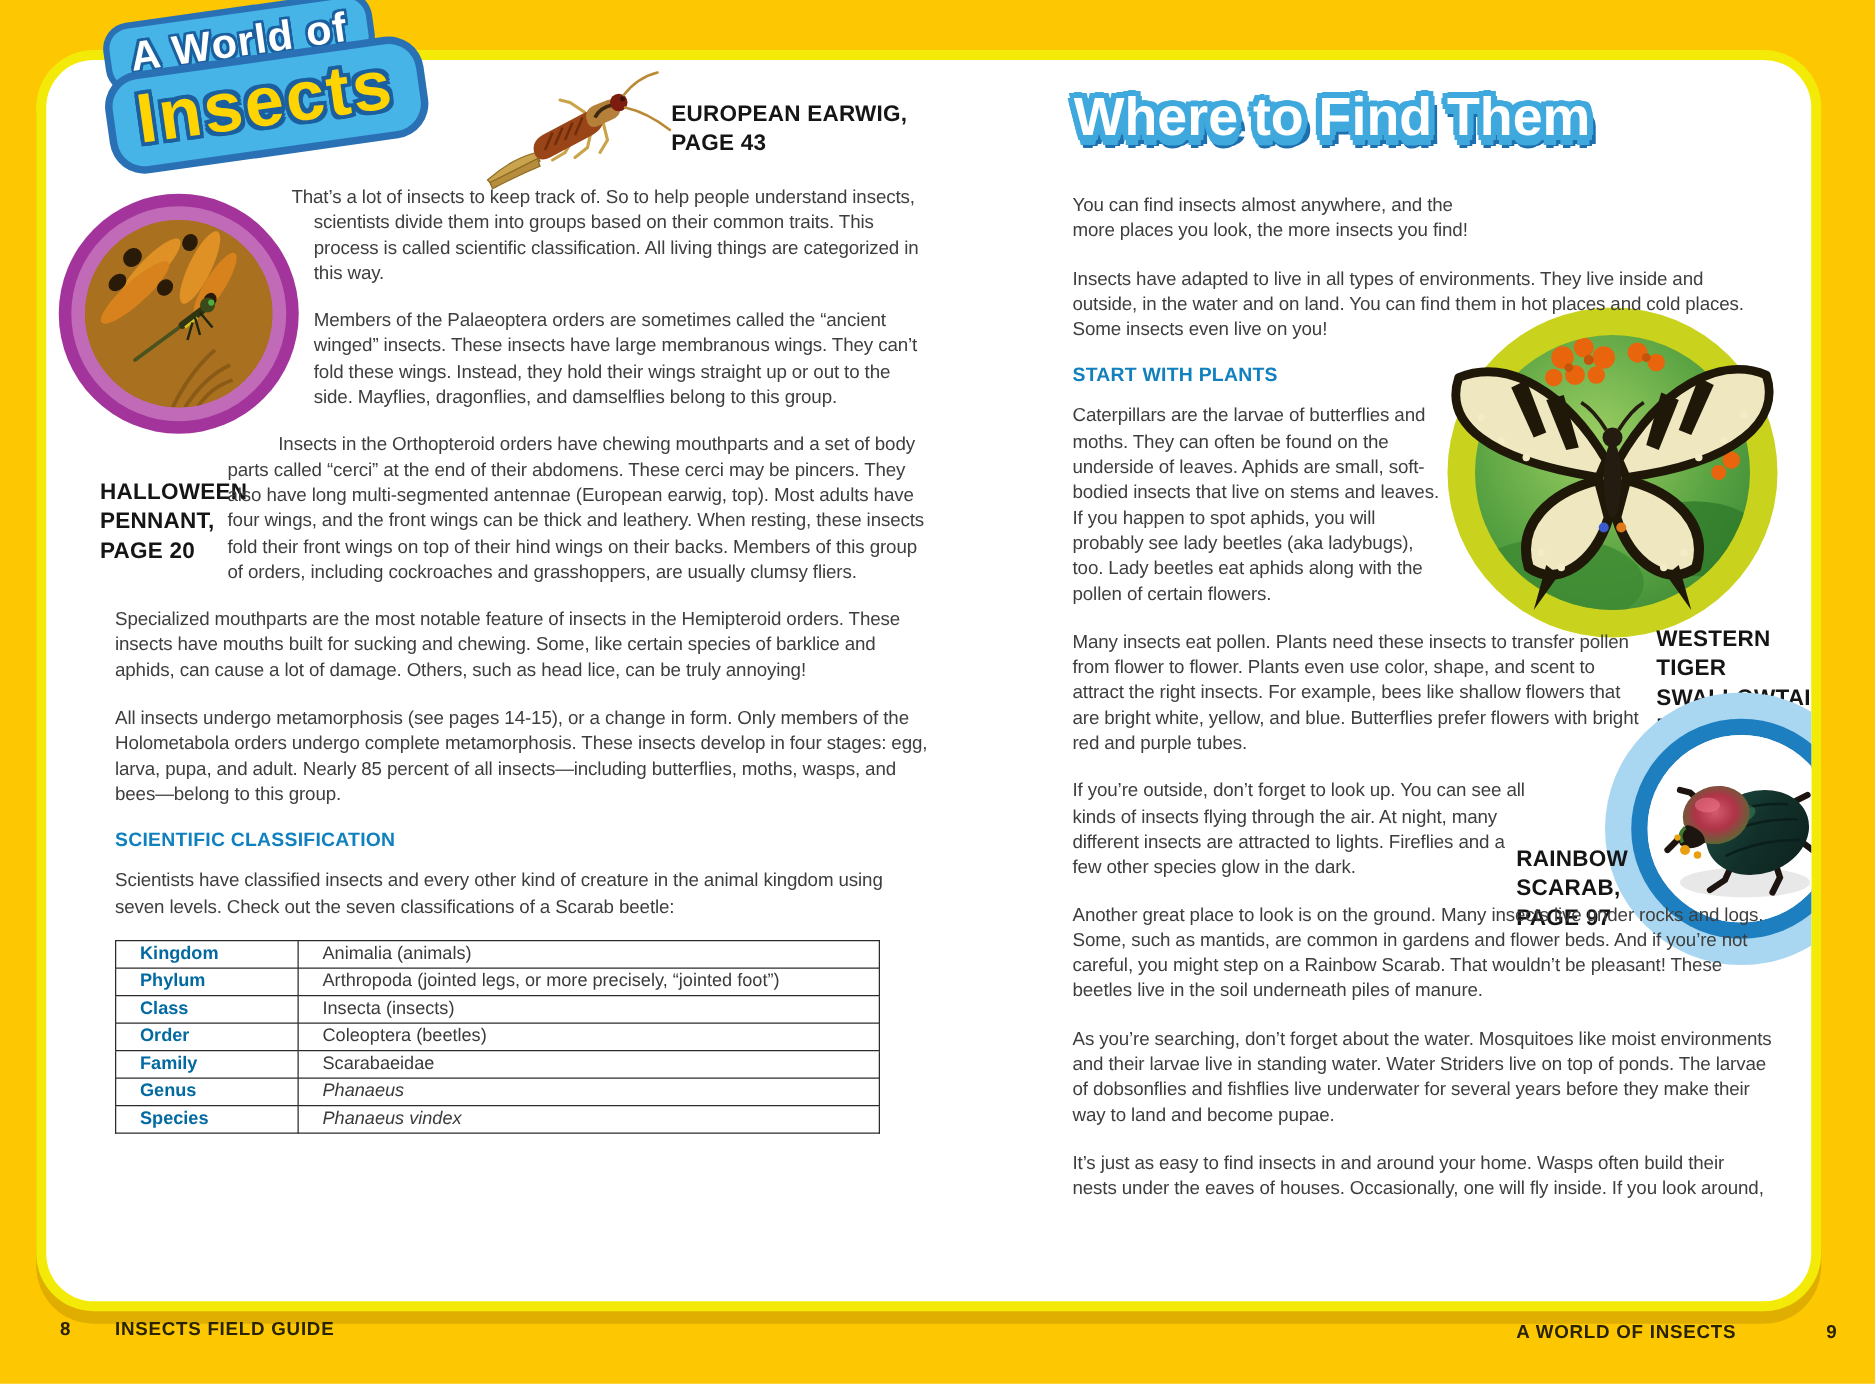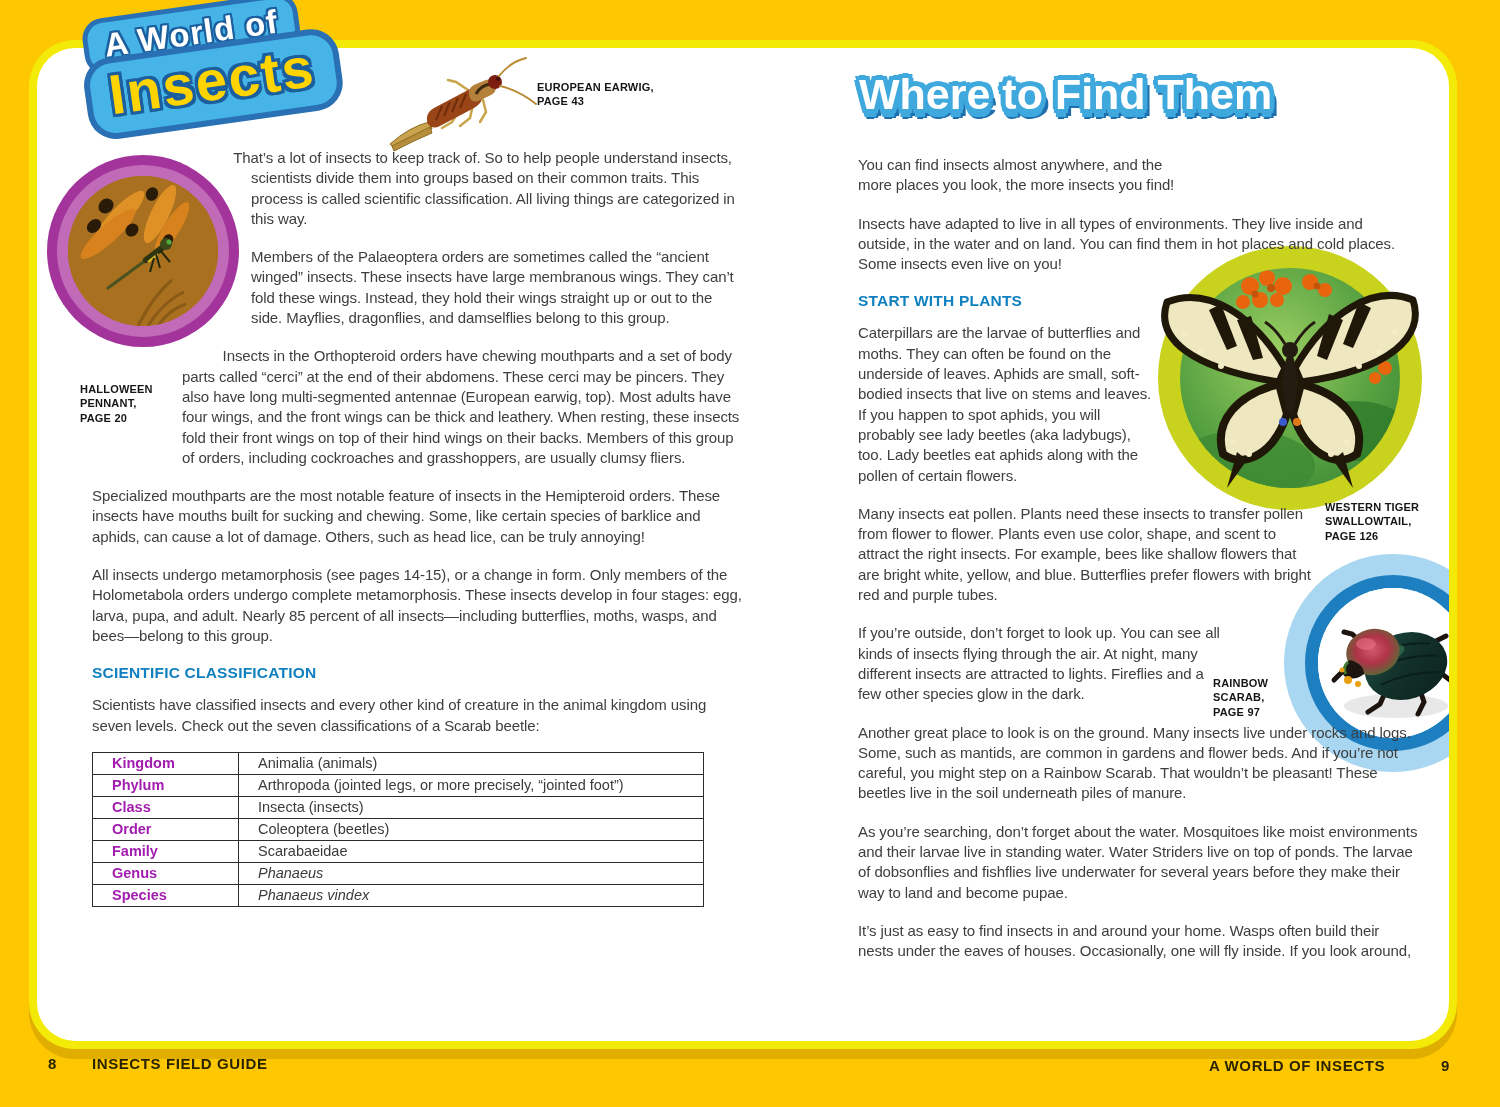--- a/index.html
+++ b/index.html
@@ -19,42 +19,42 @@
   
   .body-text{
     font-size:15px;line-height:20.3px;color:#3e3e3e;letter-spacing:-0.1px;
     margin:0 0 18px 0;
   }
   .blue-head{
     font-size:15.5px;font-weight:bold;color:#1080bf;letter-spacing:.2px;
     margin:4px 0 13px 0;
   }
   .caption{
-    font-weight:bold;font-size:11px;line-height:1.3;color:#151515;
+    font-weight:bold;font-size:18px;line-height:1.3;color:#151515;
     letter-spacing:.2px;white-space:pre-line;
   }
   
   .left-col{position:absolute;left:55px;top:100px;width:650px;}
   .pennant-float{
     float:left;width:196px;height:200px;margin:4px 10px 8px -47px;
     shape-outside:circle(51%);shape-margin:10px;
   }
   .pennant-circle{
     width:150px;height:150px;border-radius:50%;margin:24px 0 0 23px;
     background:#a9701f;position:relative;overflow:hidden;
     box-shadow:0 0 0 11px #c06ab8, 0 0 0 21px #a3349b;
   }
   .pennant-caption-float{float:left;clear:left;width:102px;height:92px;
     margin-left:-12px;padding-top:22px;}
   .class-table{
     border-collapse:collapse;width:612px;margin-top:16px;
     font-size:14.5px;color:#3a3a3a;
   }
   .class-table td{border:1.5px solid #2c2c2c;padding:2.5px 8px 2.5px 19px;}
-  .class-table td.lbl{font-weight:bold;width:118px;color:#a21caf;}
+  .class-table td.lbl{font-weight:bold;width:118px;color:#0369a1;}
   .class-table td.val.it{font-style:italic;}
   
   .title-left{
     position:absolute;left:92px;top:8px;z-index:5;transform:rotate(-8deg);
     font-weight:bold;line-height:1;
   }
   .title-left .l1{
     display:inline-block;background:#46b4e7;border-radius:16px;
     padding:6px 16px 8px 16px;box-shadow:0 0 0 5px #2a70b5;
     color:#ffffff;font-size:33px;letter-spacing:1px;
@@ -89,21 +89,21 @@
     box-shadow:0 0 0 13px #1d7fc0, 0 0 0 34px #a9d6f0;
   }
   .scarab-caption{position:absolute;left:1176px;top:628px;}
   
   .earwig{position:absolute;left:345px;top:6px;width:160px;height:100px;}
   .earwig-caption{position:absolute;left:500px;top:32px;}
   
   .footer{position:absolute;font-weight:bold;font-size:15px;color:#2a2300;
     letter-spacing:.6px;z-index:4;display:flex;align-items:baseline;}
   .footer.fl{left:48px;top:1055px;gap:35px;}
-  .footer.fr{right:50px;top:1057px;gap:56px;margin-left:12px;}
+  .footer.fr{right:30px;top:1057px;gap:72px;margin-left:12px;}
 </style>
 </head>
 <body>
 
 <div class="sheet">
 
   <div class="earwig">
     <svg width="160" height="100" viewBox="0 0 160 100">
       <g>
 

